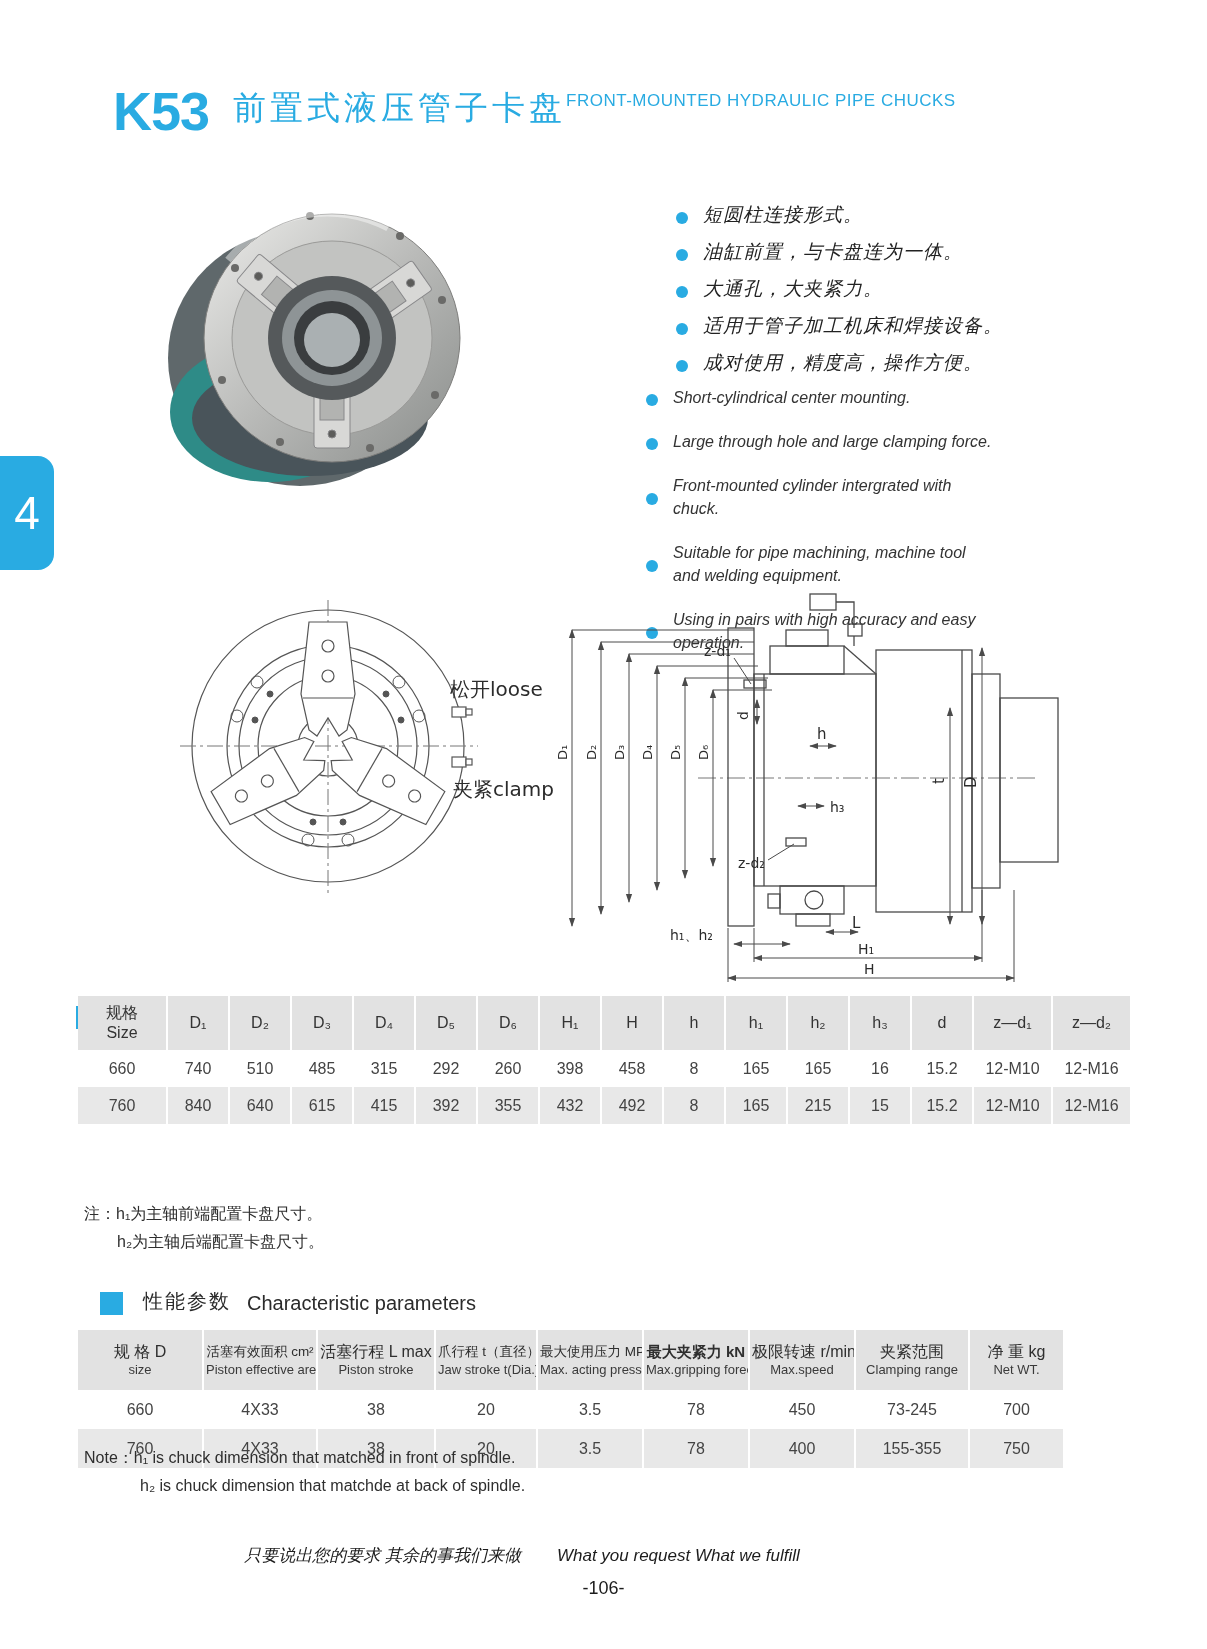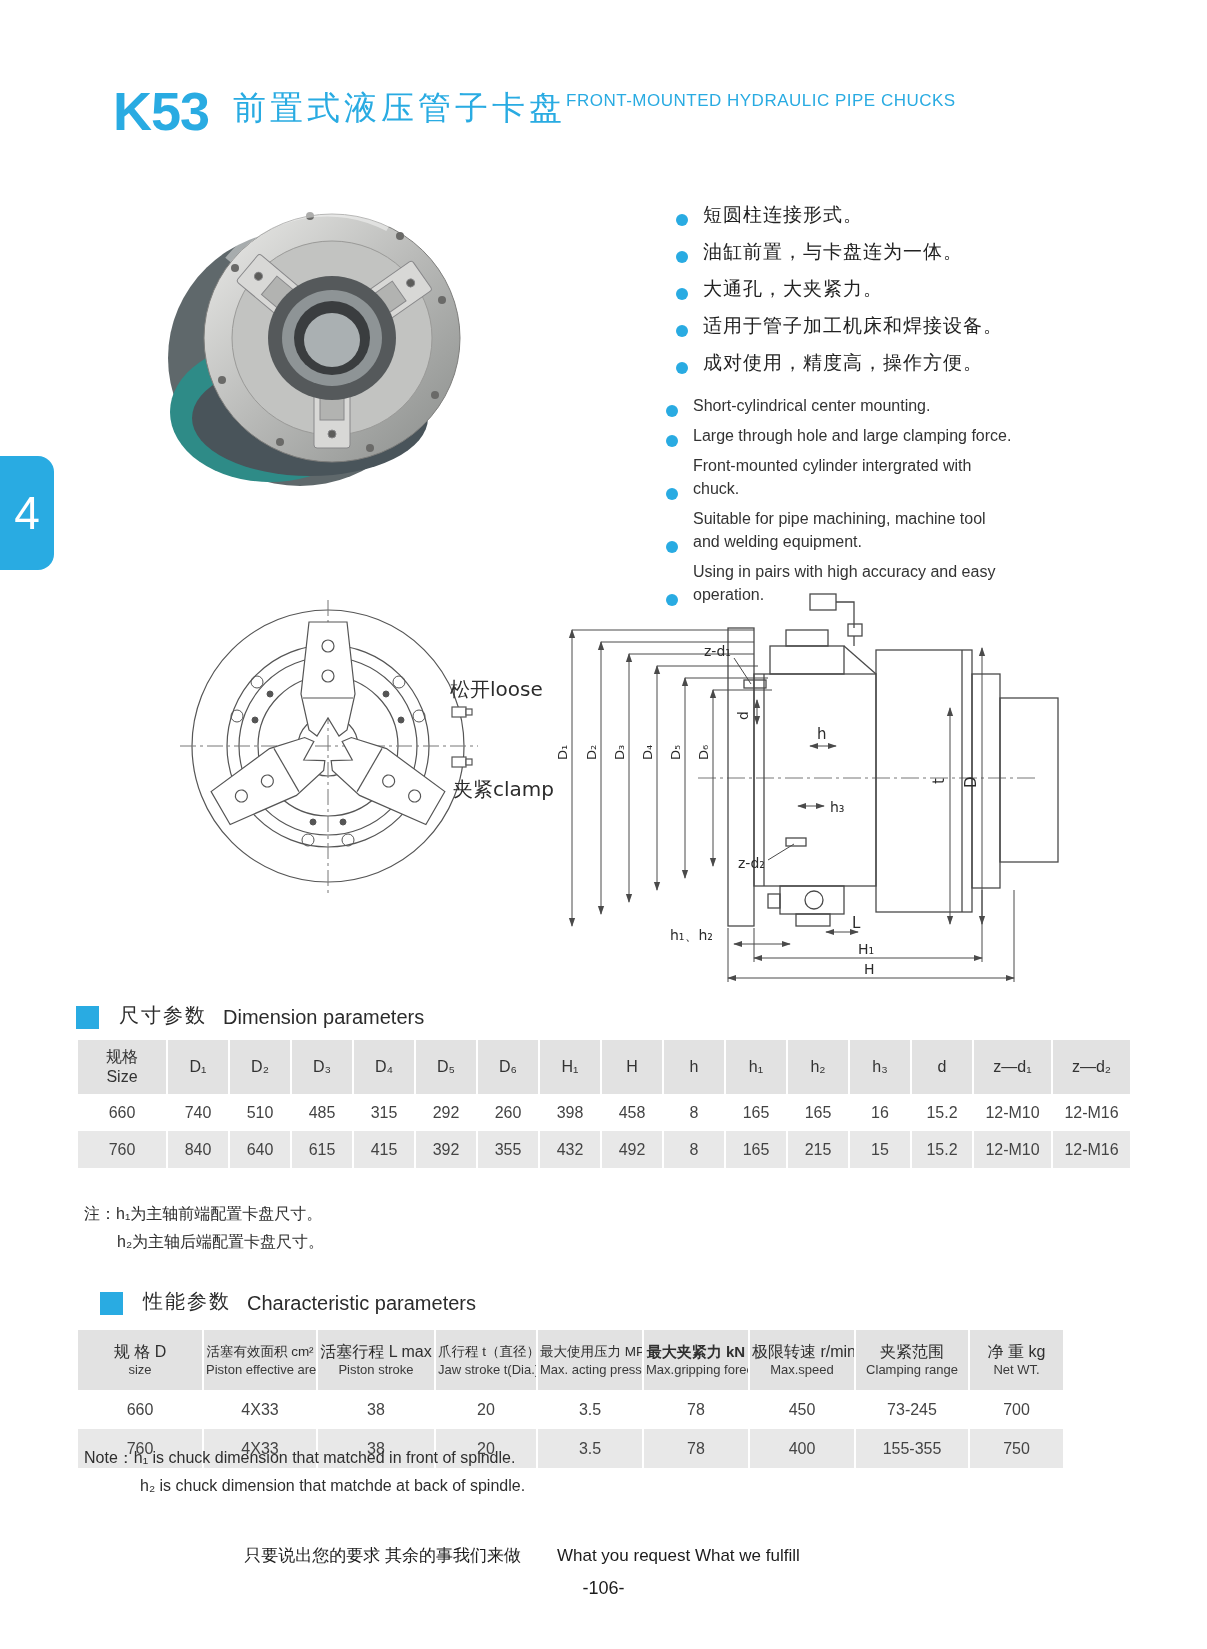--- a/index.html
+++ b/index.html
@@ -14,22 +14,22 @@
   .title-en{font-size:17px;color:#29abe2;letter-spacing:.5px;margin-top:5px;text-align:right;}
 
   
   .side-tab{position:absolute;left:0;top:456px;width:54px;height:114px;background:#29abe2;
             border-radius:0 16px 16px 0;display:flex;align-items:center;justify-content:center;
             color:#fff;font-size:46px;}
 
   
   .features{position:absolute;display:flex;flex-direction:column;}
   .features-cn{left:676px;top:204px;gap:15px;}
-  .features-en{left:666px;top:386px;gap:7px;margin-top:8px;}
-  .feat{display:flex;align-items:flex-end;}
+  .features-en{left:646px;top:386px;gap:21px;}
+  .feat{display:flex;align-items:center;font-style:italic;}
   .dot{width:12px;height:12px;border-radius:50%;background:#29abe2;flex-shrink:0;margin-right:15px;}
   .features-cn .dot{margin-top:6px;}
   .features-en .dot{margin-top:4px;}
   .features-cn .ftext{font-size:19px;color:#222;line-height:22px;letter-spacing:1px;}
   .features-en .ftext{font-size:16px;color:#333;line-height:23px;width:322px;}
 
   
   .photo{position:absolute;left:158px;top:190px;}
   .front-view{position:absolute;left:168px;top:596px;}
   .section-view{position:absolute;left:558px;top:588px;}
@@ -44,21 +44,21 @@
   .t-char{left:76px;top:1288px;padding-left:24px;}
 
   
   table{border-collapse:separate;border-spacing:0;table-layout:fixed;position:absolute;}
   th,td{text-align:center;vertical-align:middle;font-weight:normal;overflow:hidden;}
   th{background:#e2e2e2;color:#333;}
   td{color:#444;}
   th + th, td + td{border-left:2px solid #fff;}
   tr.alt td{background:#e8e8e8;}
 
-  .dim-table{left:78px;top:1040px;width:1052px;}
+  .dim-table{left:78px;top:996px;width:1052px;}
   .dim-table th{height:52px;font-size:16px;}
   .dim-table td{height:35px;font-size:16px;}
   .pre{white-space:pre-line;line-height:20px;}
 
   .char-table{left:78px;top:1330px;width:985px;}
   .char-table th{height:56px;padding:2px 2px;}
   .char-table .cn{font-size:16px;color:#2f2f2f;line-height:20px;white-space:nowrap;}
   .char-table .en{font-size:13px;color:#3a3a3a;line-height:16px;white-space:nowrap;}
   .char-table th:nth-child(2) .cn,
   .char-table th:nth-child(4) .cn,
@@ -67,21 +67,21 @@
   .char-table td{height:37px;font-size:16px;}
 
   
   .notes{position:absolute;font-size:16px;color:#2e2e2e;line-height:28px;}
   .dim-notes{left:84px;top:1200px;}
   .char-notes{left:84px;top:1444px;}
   .indent-cn{margin-left:33px;}
   .indent-en{margin-left:56px;}
 
   
-  .footer{position:absolute;left:0;top:1544px;width:1044px;text-align:center;font-size:17px;color:#1c1c1c;}
+  .footer{position:absolute;left:0;top:1544px;width:1044px;text-align:center;font-size:17px;color:#1c1c1c;font-style:italic;}
   .footer .en{margin-left:36px;}
   .pageno{position:absolute;left:0;top:1578px;width:1207px;text-align:center;font-size:18px;color:#1c1c1c;}
 </style>
 </head>
 <body>
 
 <div class="page">
 
   <div class="header">
     <div class="model">K53</div>

